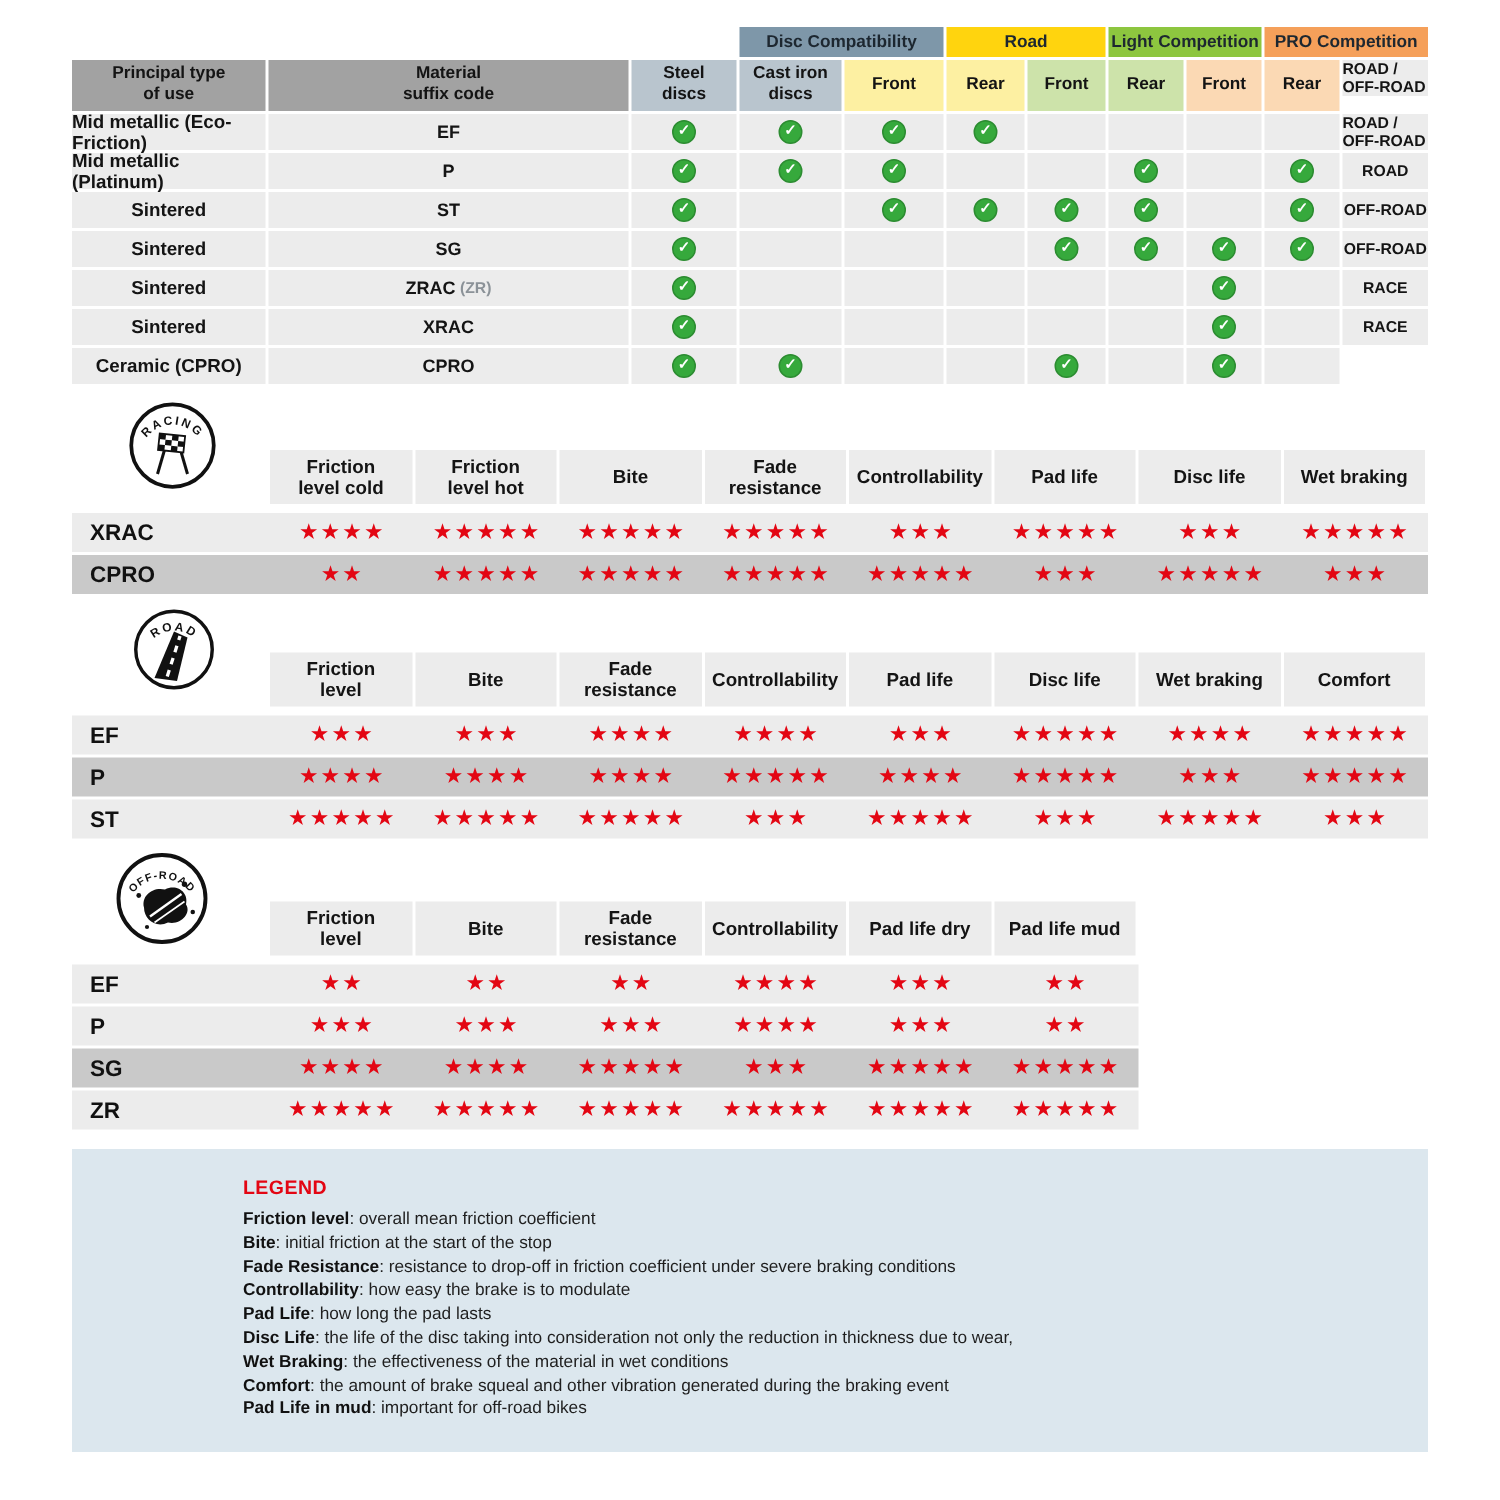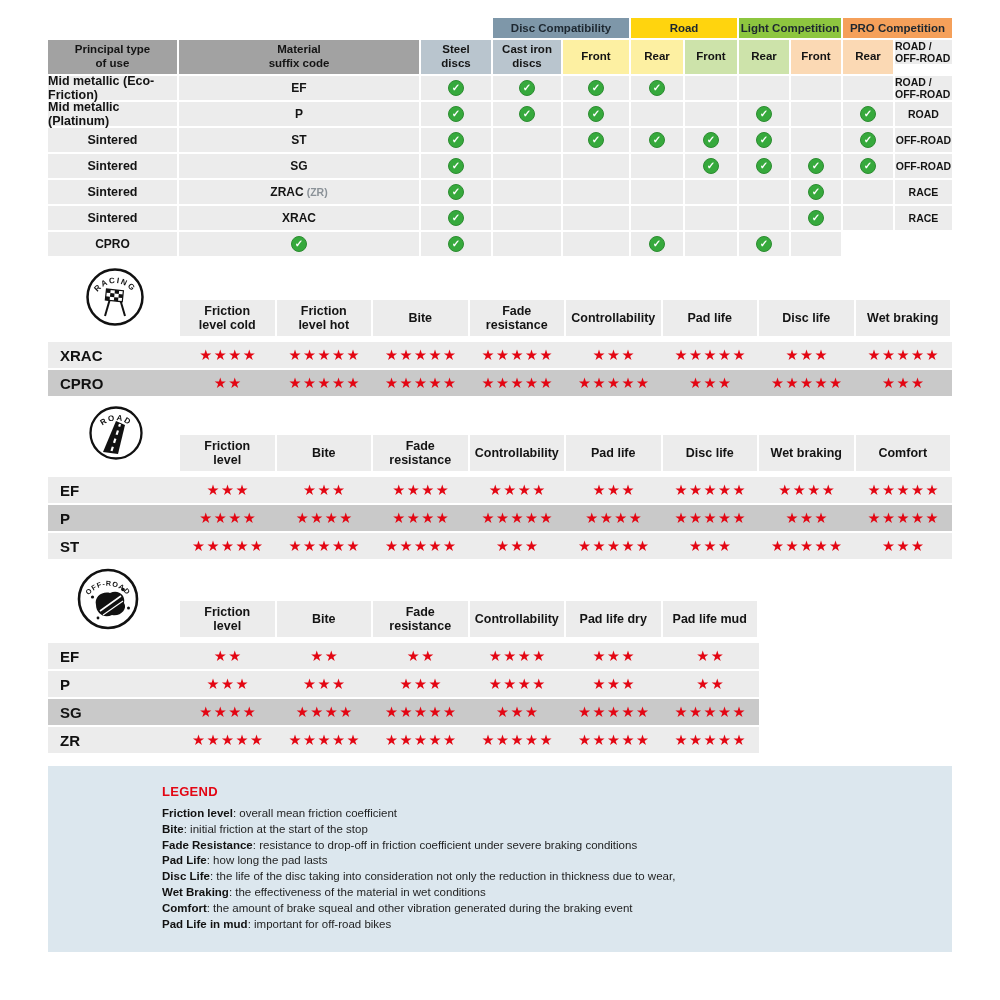--- a/index.html
+++ b/index.html
@@ -214,20 +214,21 @@
       <div class="c-cell"></div>
       <div class="c-cell"></div>
       <div class="c-cell"></div>
       <div class="c-cell"></div>
       <div class="c-cell"></div>
       <div class="c-cell">
         <div class="check">✓</div>
       </div>
       <div class="c-cell"></div>
       <div class="c-cell c-use">RACE</div>
+      <div class="c-cell">Ceramic (CPRO)</div>
       <div class="c-cell c-suffix">CPRO</div>
       <div class="c-cell">
         <div class="check">✓</div>
       </div>
       <div class="c-cell">
         <div class="check">✓</div>
       </div>
       <div class="c-cell"></div>
       <div class="c-cell"></div>
       <div class="c-cell">
@@ -433,20 +434,21 @@
         </div>
       </div>
   </div>
 
   <div class="legend">
     <div class="legend-title">LEGEND</div>
     <div>
         <div class="legend-line"><b>Friction level</b>: overall mean friction coefficient</div>
         <div class="legend-line"><b>Bite</b>: initial friction at the start of the stop</div>
         <div class="legend-line"><b>Fade Resistance</b>: resistance to drop-off in friction coefficient under severe braking conditions</div>
+        <div class="legend-line"><b>Controllability</b>: how easy the brake is to modulate</div>
         <div class="legend-line"><b>Pad Life</b>: how long the pad lasts</div>
         <div class="legend-line"><b>Disc Life</b>: the life of the disc taking into consideration not only the reduction in thickness due to wear,</div>
         <div class="legend-line"><b>Wet Braking</b>: the effectiveness of the material in wet conditions</div>
         <div class="legend-line"><b>Comfort</b>: the amount of brake squeal and other vibration generated during the braking event</div>
         <div class="legend-line"><b>Pad Life in mud</b>: important for off-road bikes</div>
       </div>
   </div>
 
 </div>
 

